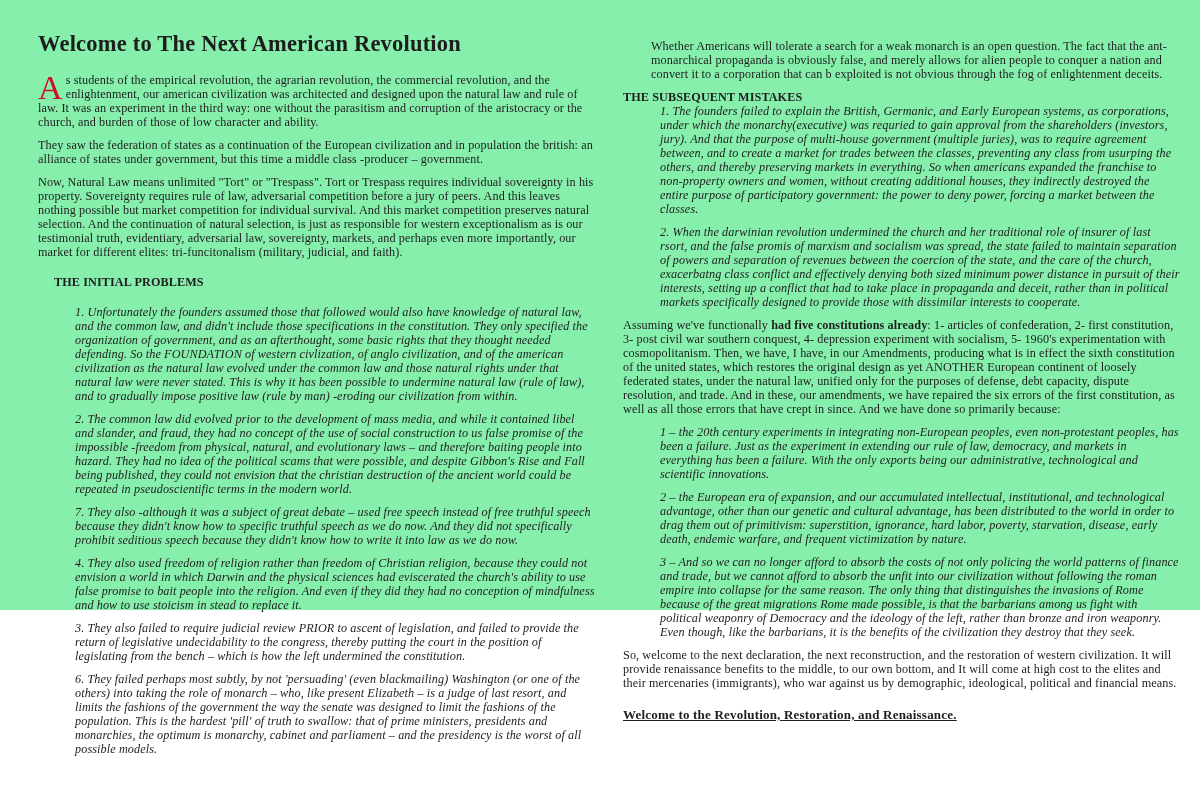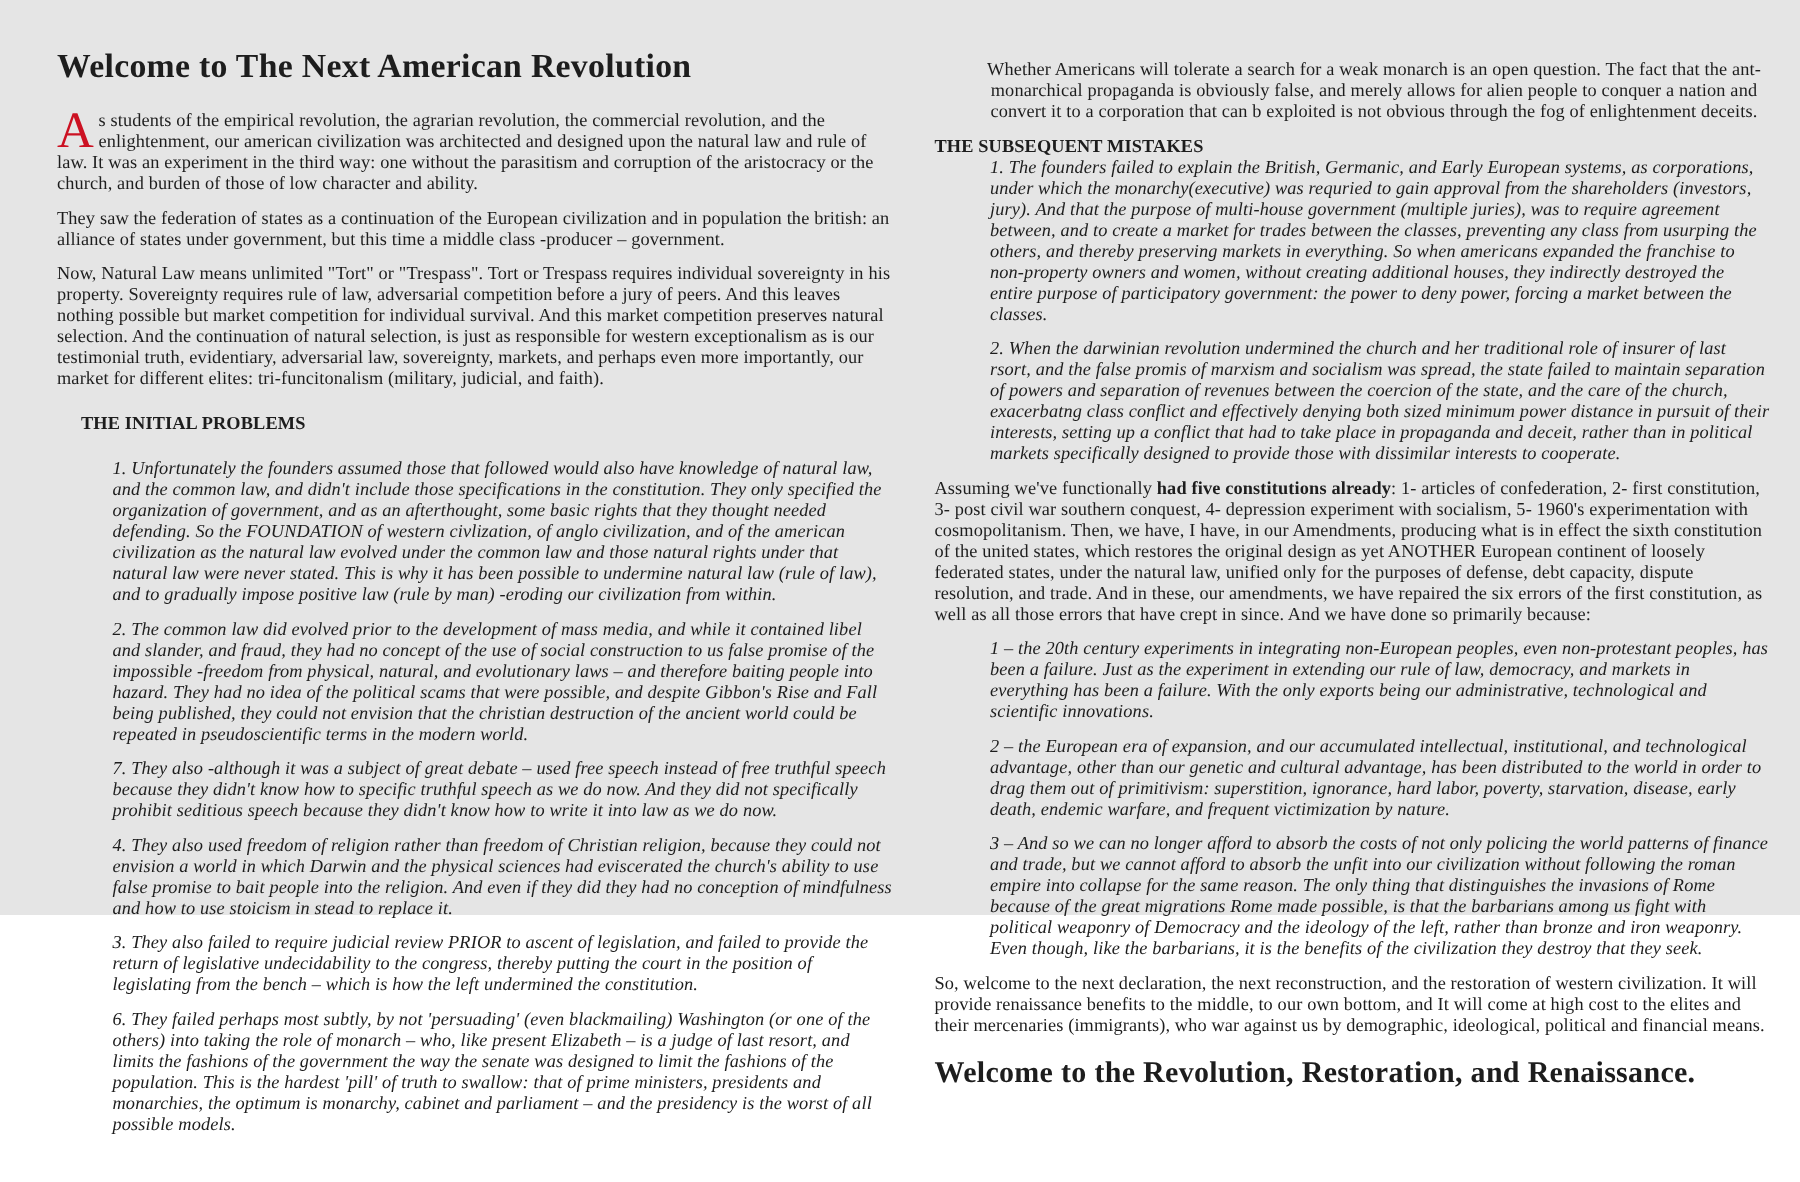--- a/index.html
+++ b/index.html
@@ -14,59 +14,60 @@
     color: #1d1d1d;
     font-family: "Liberation Serif", "DejaVu Serif", serif;
   }
   .page {
     box-sizing: border-box;
     width: 1200px;
     height: 610px;
     padding: 24px 20px 0 38px;
     display: flex;
     gap: 27px;
-    background: #e5e5e5;
+    background: #86efac;
   }
   .col {
     width: 558px;
     flex: 0 0 558px;
     font-size: 12.2px;
     line-height: 14px;
     text-align: left;
     letter-spacing: 0.1px;
   }
   .doc-title {
     font-size: 22.5px;
     line-height: 24px;
     font-weight: bold;
     margin: 8px 0 17px 0;
     letter-spacing: 0.2px;
   }
   p { margin: 0 0 9px 0; }
   p.tight { margin: 16px; }
   .indent { margin-left: 37px; font-style: italic; }
-  .indent-sm { margin-left: 28px; text-align: center; }
+  .indent-sm { margin-left: 28px; }
   .section-heading {
     font-weight: bold;
     margin: 0;
   }
   .dropcap {
     float: left;
     font-size: 34px;
     line-height: 27px;
     padding: 1px 3px 0 0;
     font-weight: normal;
   }
   .first-top { margin-top: 15px; }
   .final-heading {
-    font-size: 20px;
+    font-size: 13px;
     line-height: 20px;
     font-weight: bold;
     margin: 15px 0 0 0;
     letter-spacing: 0.2px;
+    text-decoration: underline;
   }
   b { font-weight: bold; }
 </style>
 </head>
 <body>
 
 <div class="page">
 
   <div class="col">
     <h1 class="doc-title">Welcome to The Next American Revolution</h1>

